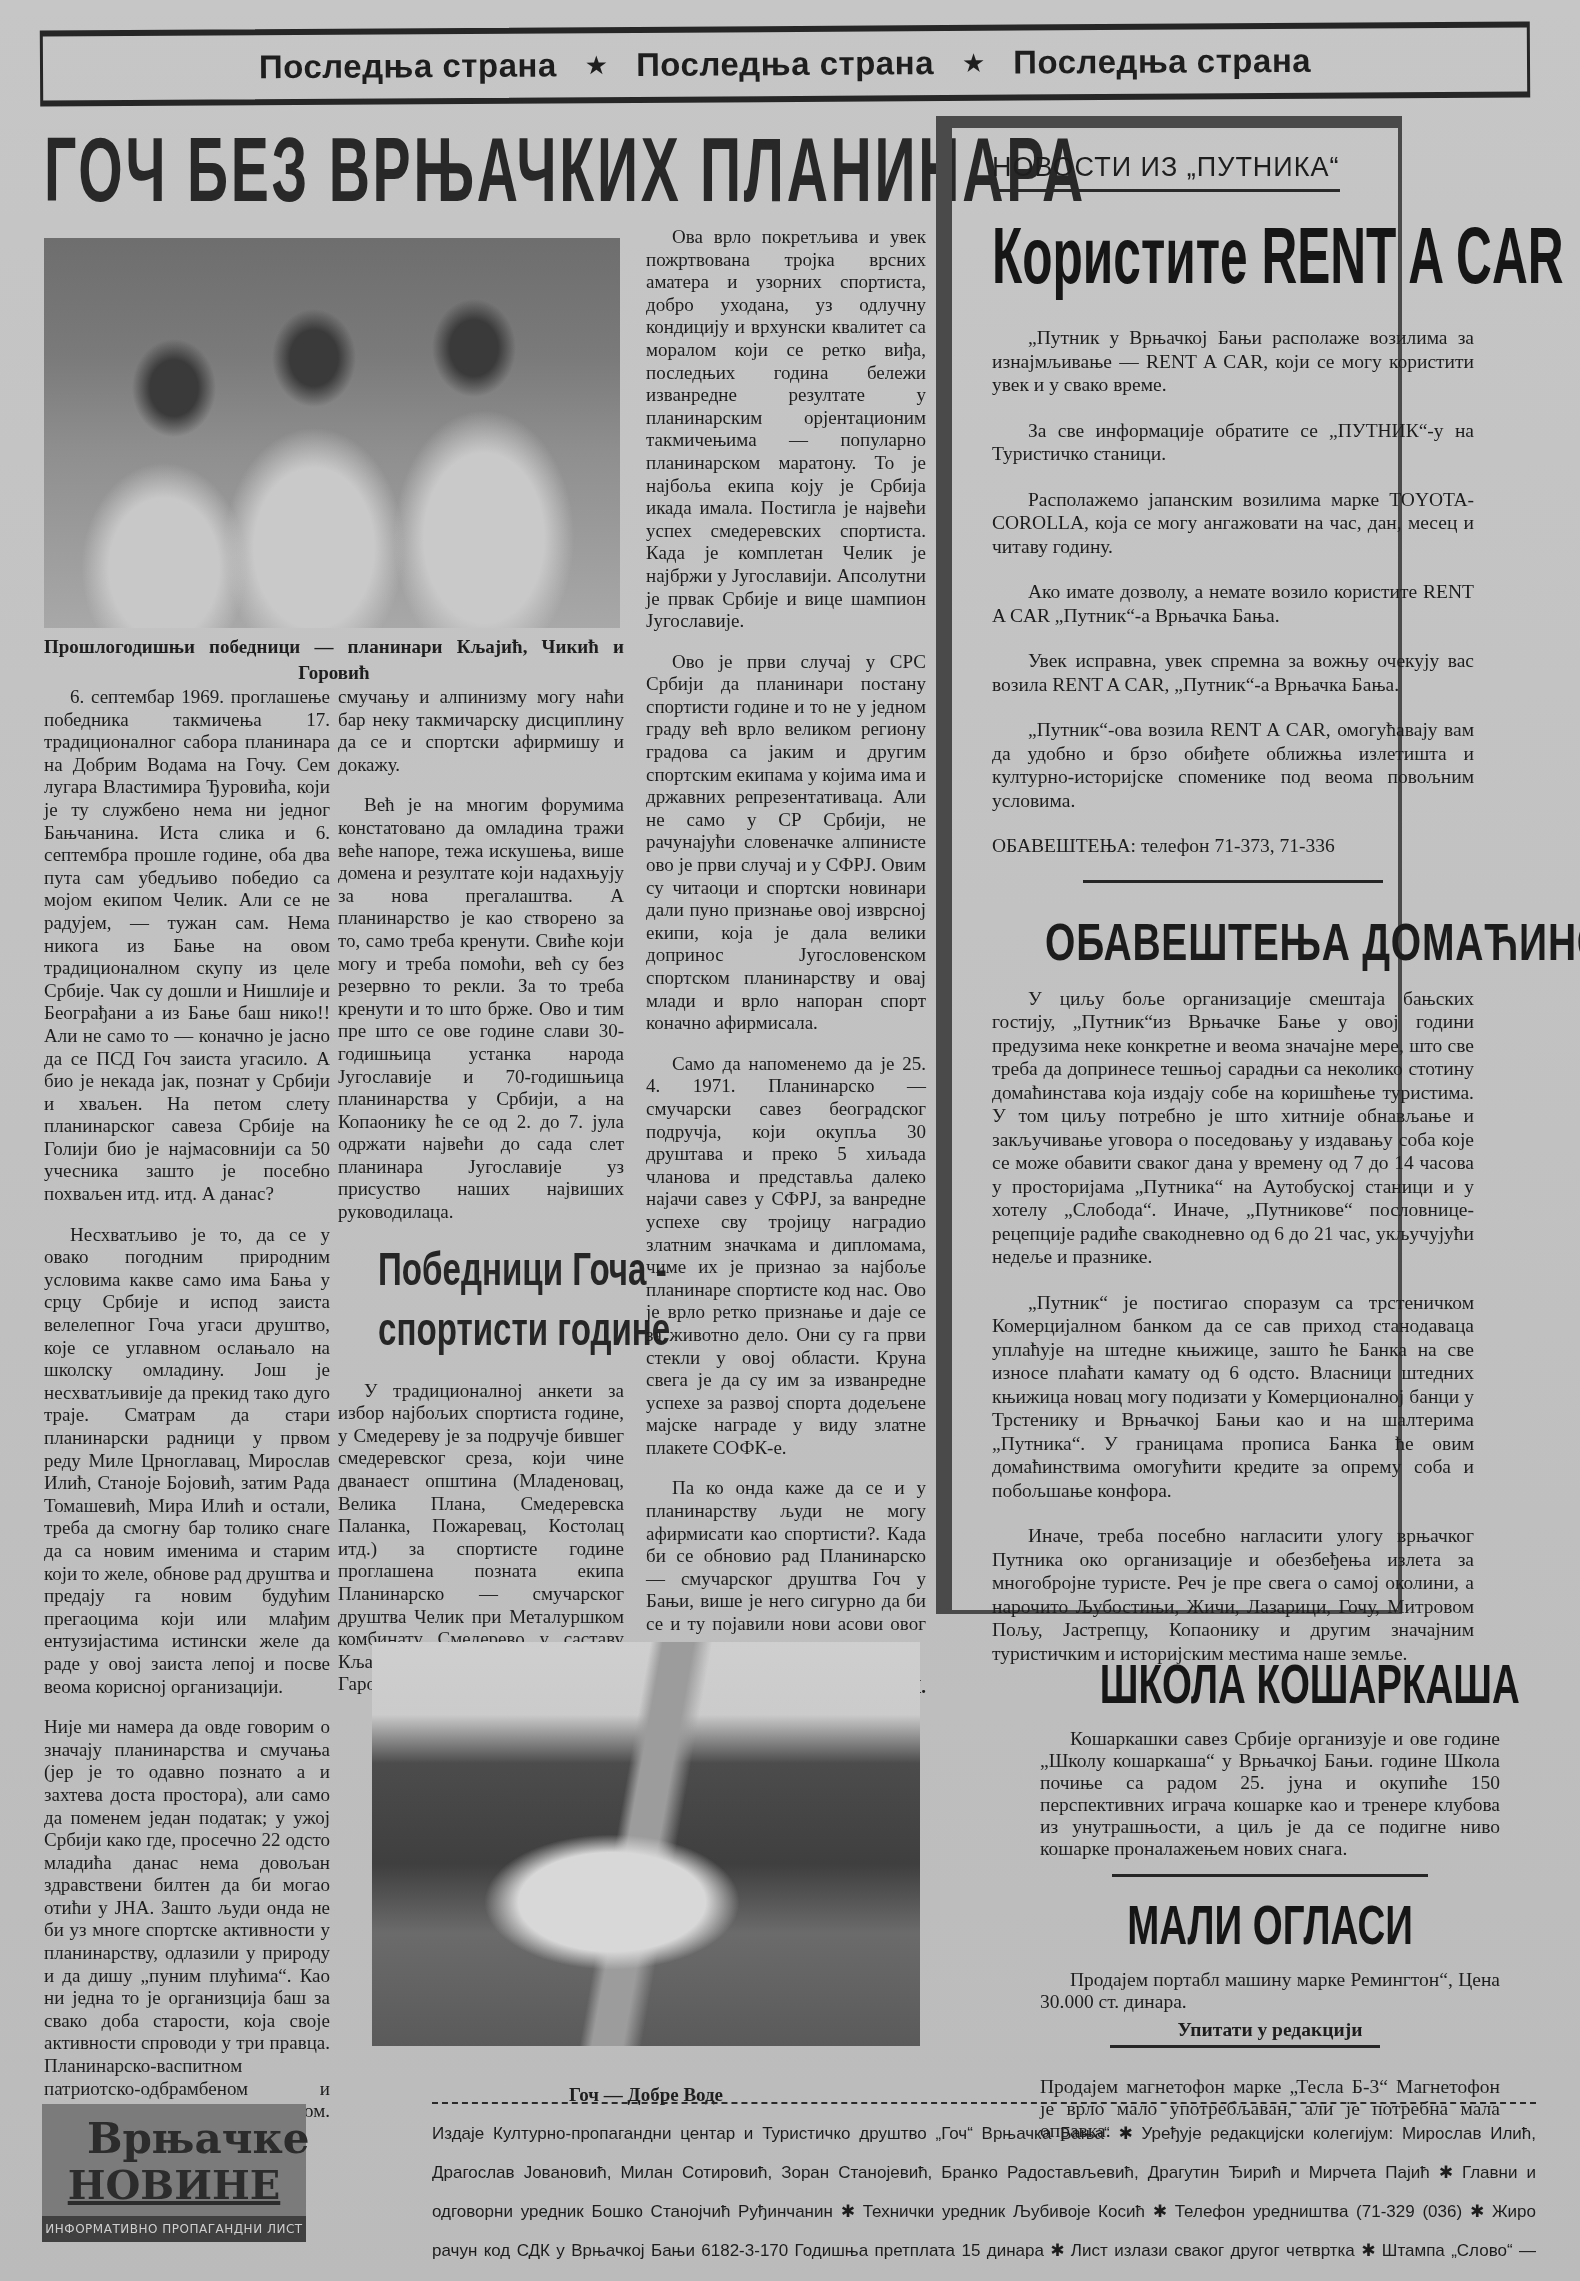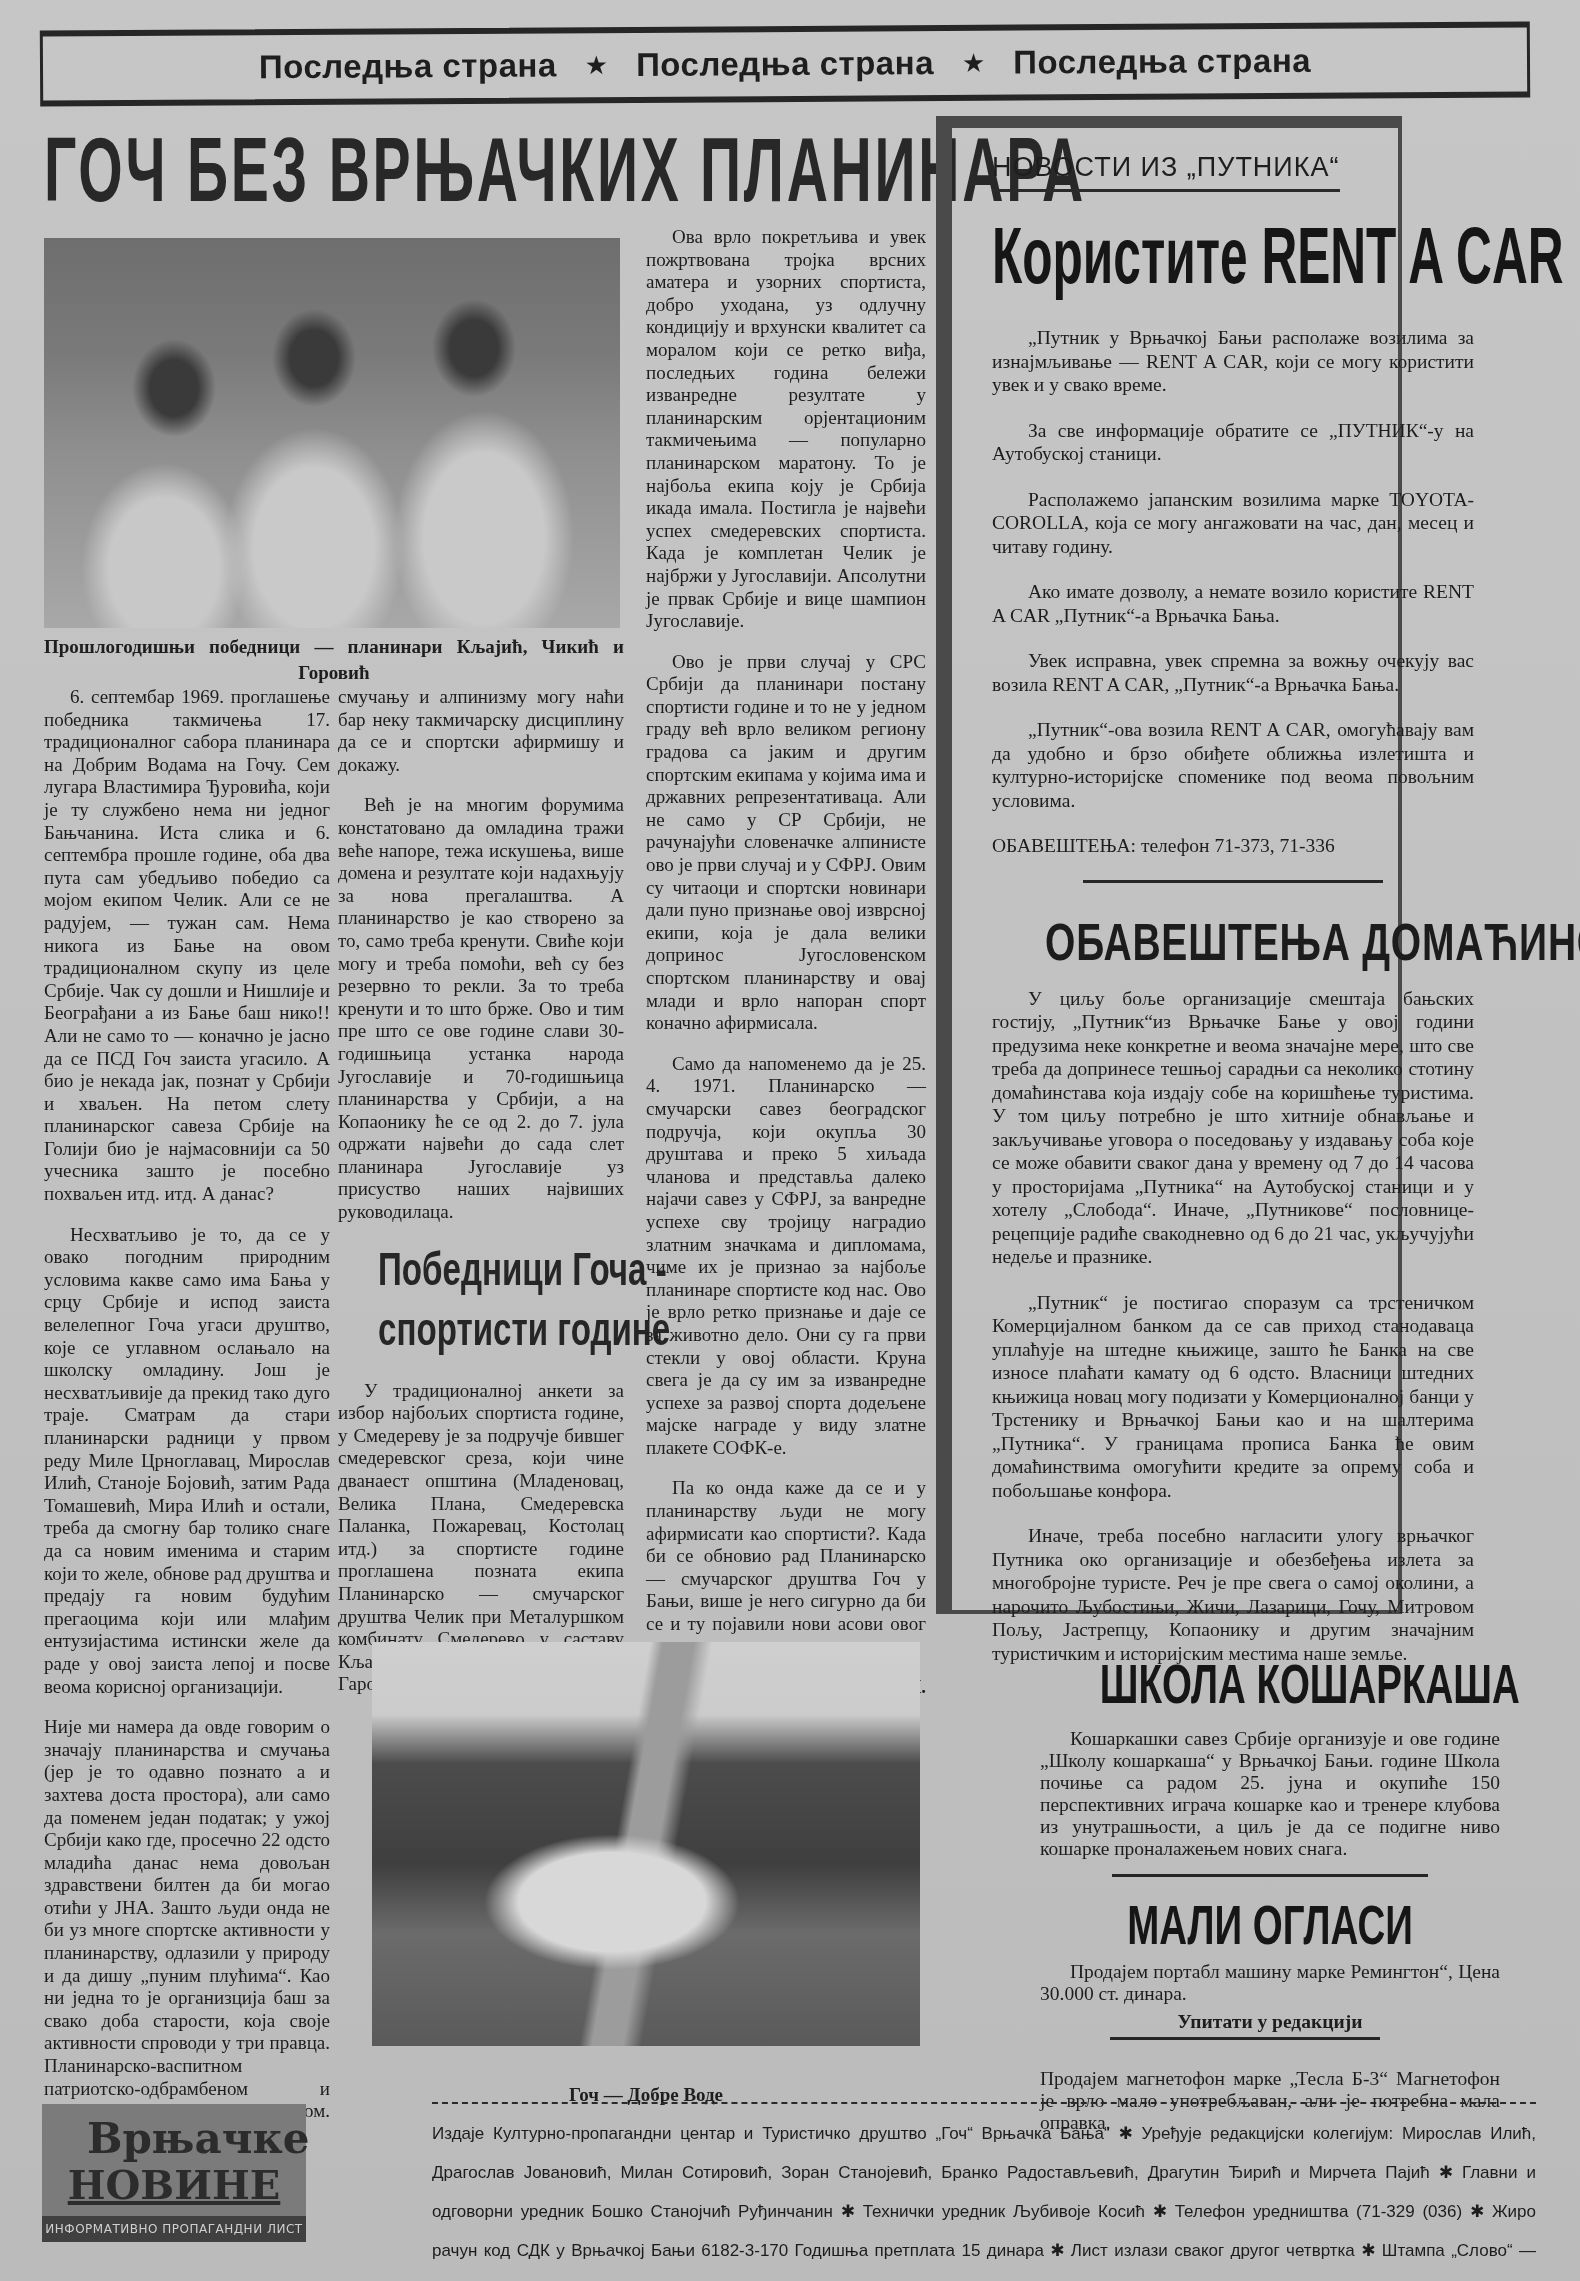--- a/index.html
+++ b/index.html
@@ -193,21 +193,21 @@
 
   <div class="photo photo-goc"></div>
   <div class="caption cap-goc">Гоч — Добре Воде</div>
 
   <div class="box">
     <div class="box-inner">
       <span class="kicker">НОВОСТИ ИЗ „ПУТНИКА“</span>
       <div class="box-title">Користите RENT A CAR</div>
       <div class="box-body">
         <p>„Путник у Врњачкој Бањи располаже возилима за изнајмљивање — RENT A CAR, који се могу користити увек и у свако време.</p>
-        <p>За све информације обратите се „ПУТНИК“-у на Аутобуској станици.</p>
+        <p>За све информације обратите се „ПУТНИК“-у на Туристичко станици.</p>
         <p>Располажемо јапанским возилима марке TOYOTA-COROLLA, која се могу ангажовати на час, дан, месец и читаву годину.</p>
         <p>Ако имате дозволу, а немате возило користите RENT A CAR „Путник“-а Врњачка Бања.</p>
         <p>Увек исправна, увек спремна за вожњу очекују вас возила RENT A CAR, „Путник“-а Врњачка Бања.</p>
         <p>„Путник“-ова возила RENT A CAR, омогућавају вам да удобно и брзо обиђете оближња излетишта и културно-историјске споменике под веома повољним условима.</p>
         <p class="noindent">ОБАВЕШТЕЊА: телефон 71-373, 71-336</p>
       </div>
       <div class="rule" style="width:300px"></div>
       <div class="box-title2">ОБАВЕШТЕЊА ДОМАЋИНСТВИМА</div>
       <div class="box-body" style="margin-top:10px">
         <p>У циљу боље организације смештаја бањских гостију, „Путник“из Врњачке Бање у овој години предузима неке конкретне и веома значајне мере, што све треба да допринесе тешњој сарадњи са неколико стотину домаћинстава која издају собе на коришћење туристима. У том циљу потребно је што хитније обнављање и закључивање уговора о поседовању у издавању соба које се може обавити сваког дана у времену од 7 до 14 часова у просторијама „Путника“ на Аутобуској станици и у хотелу „Слобода“. Иначе, „Путникове“ пословнице-рецепције радиће свакодневно од 6 до 21 час, укључујући недеље и празнике.</p>
@@ -217,21 +217,21 @@
     </div>
   </div>
 
   <div class="ads">
     <div class="ads-title">ШКОЛА КОШАРКАША</div>
     <div class="ads-body" style="margin-top:12px">
       <p>Кошаркашки савез Србије организује и ове године „Школу кошаркаша“ у Врњачкој Бањи. године Школа почиње са радом 25. јуна и окупиће 150 перспективних играча кошарке као и тренере клубова из унутрашњости, а циљ је да се подигне ниво кошарке проналажењем нових снага.</p>
     </div>
     <div class="rule" style="width:316px; margin:14px auto 12px auto"></div>
     <div class="ads-title">МАЛИ ОГЛАСИ</div>
-    <div class="ads-body" style="margin-top:4px">
+    <div class="ads-body" style="margin-top:12px">
       <p>Продајем портабл машину марке Ремингтон“, Цена 30.000 ст. динара.</p>
       <div class="inquire">Упитати у редакцији</div>
       <div class="rule" style="width:270px; margin:4px 0 28px 70px"></div>
       <p class="noindent">Продајем магнетофон марке „Тесла Б-3“ Магнетофон је врло мало употребљаван, али је потребна мала оправка.</p>
     </div>
   </div>
 
   <div class="masthead">
     <span class="name1">Врњачке</span>
     <span class="name2">НОВИНЕ</span>

